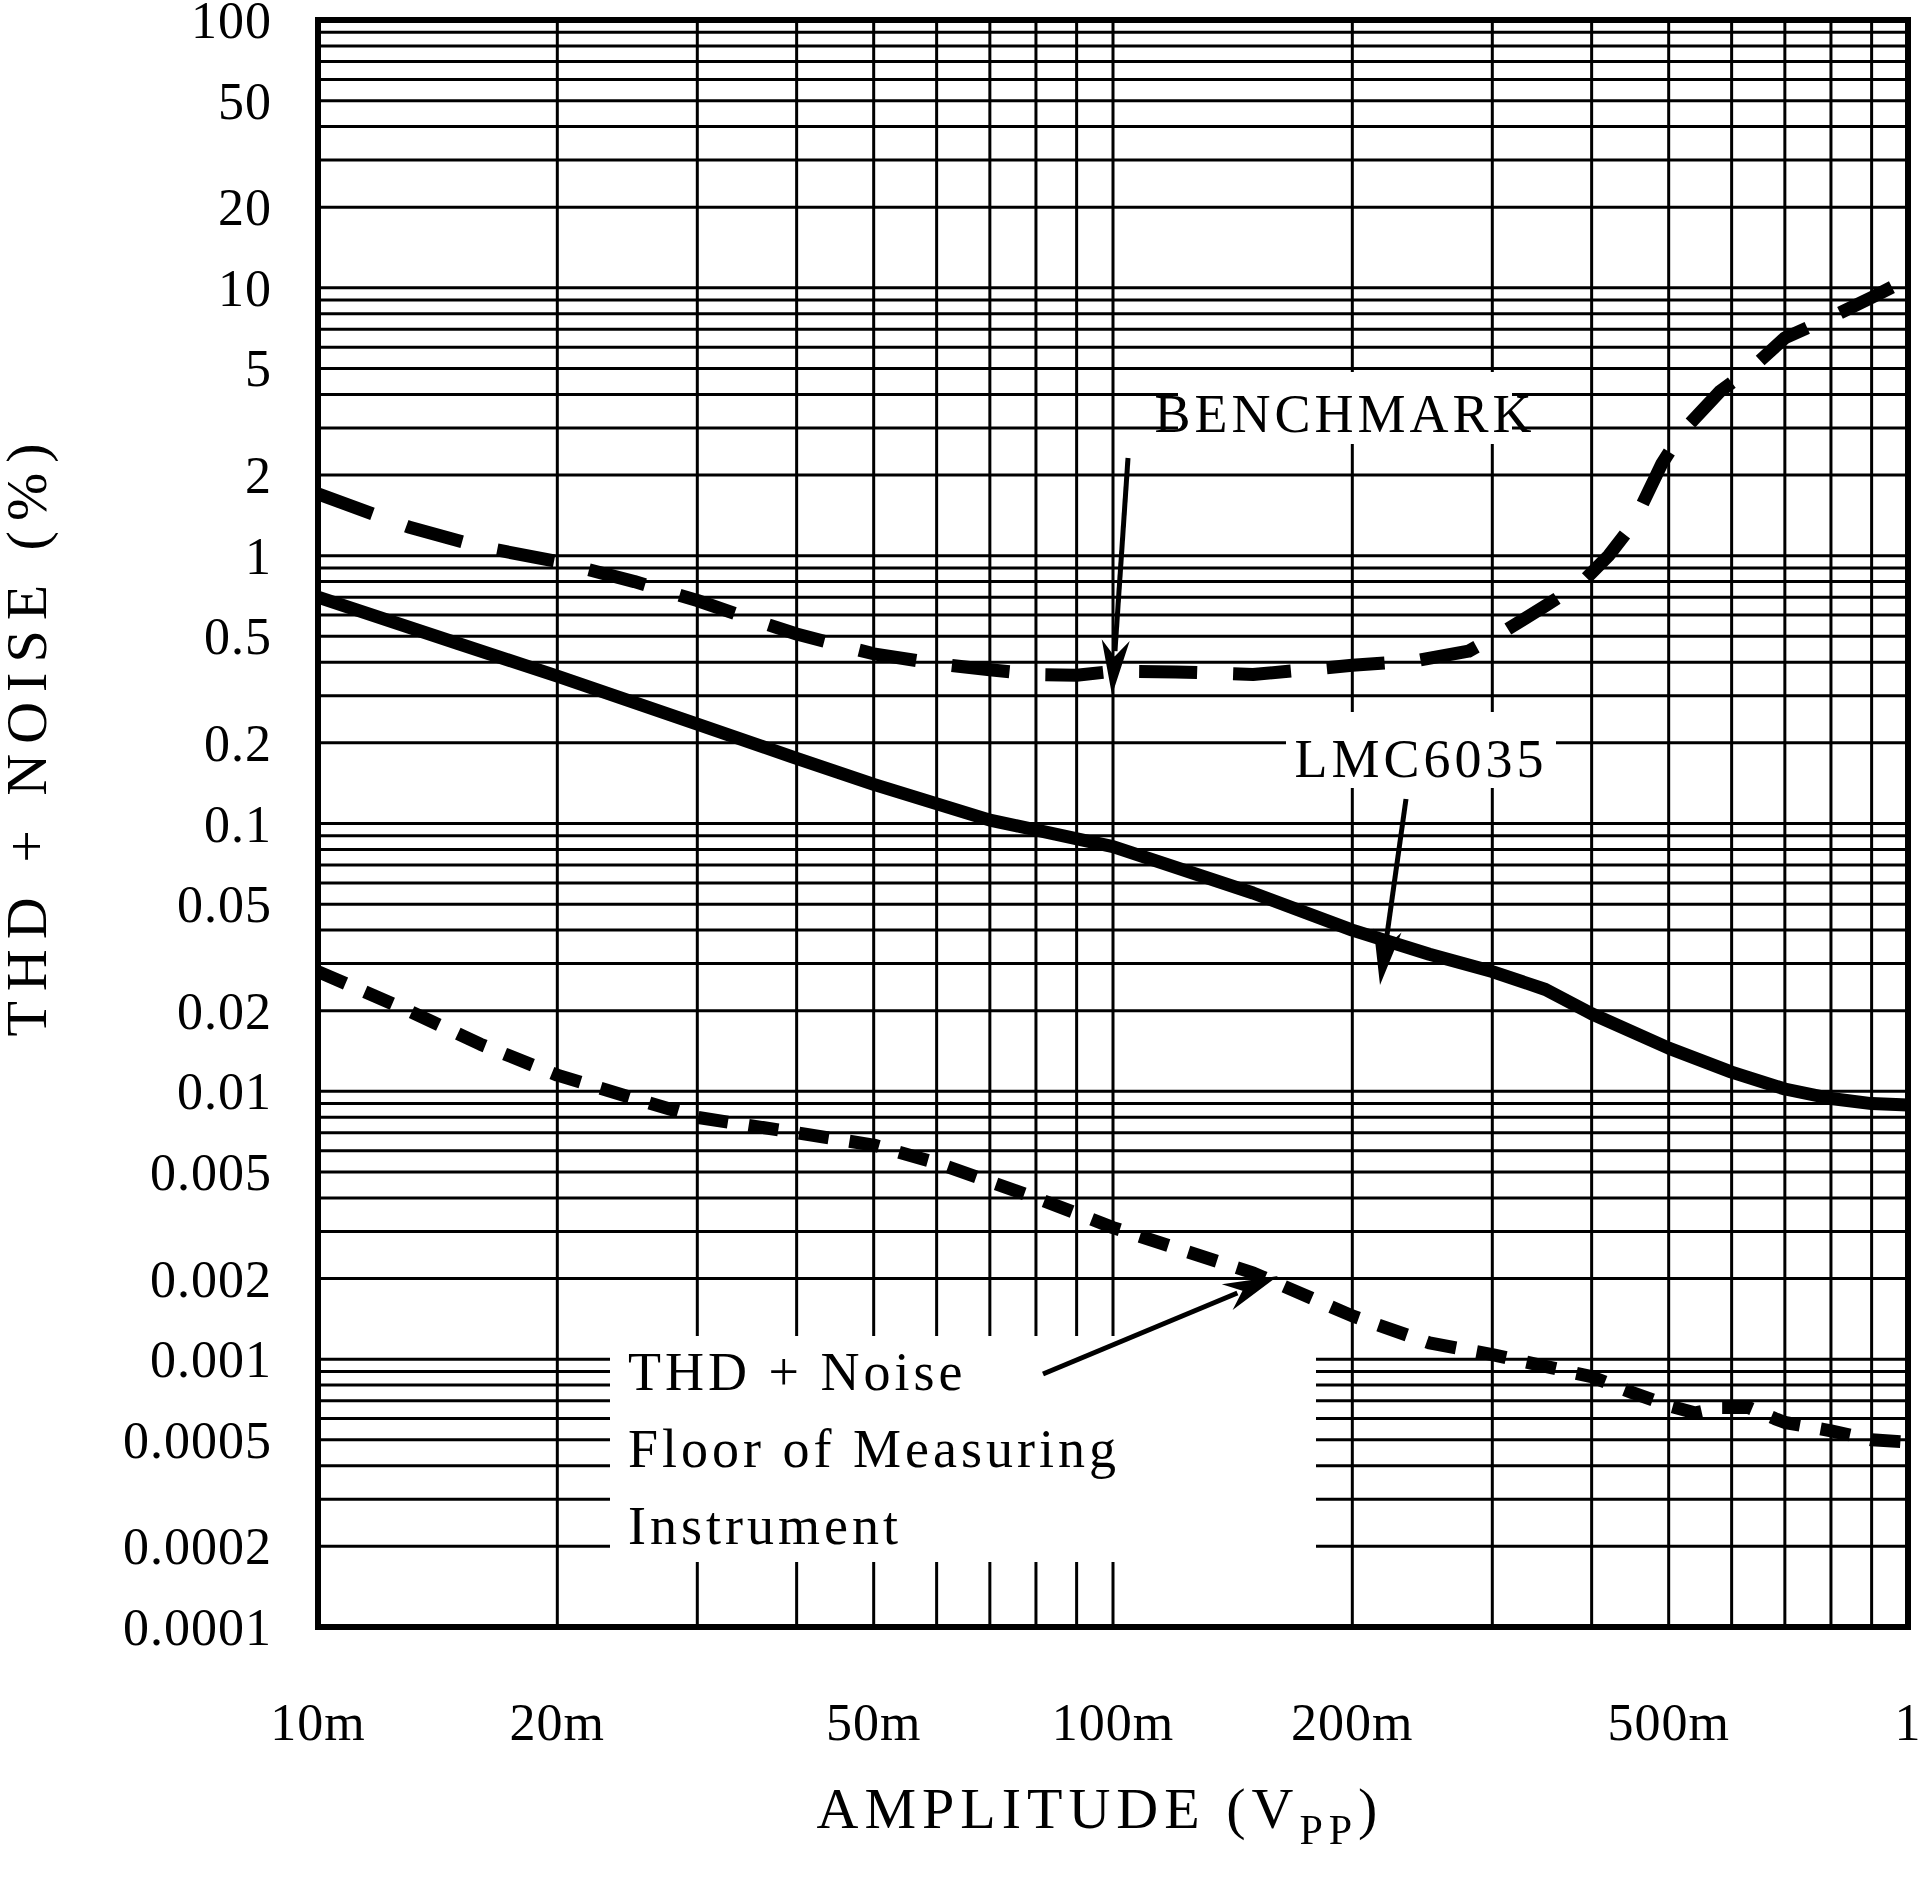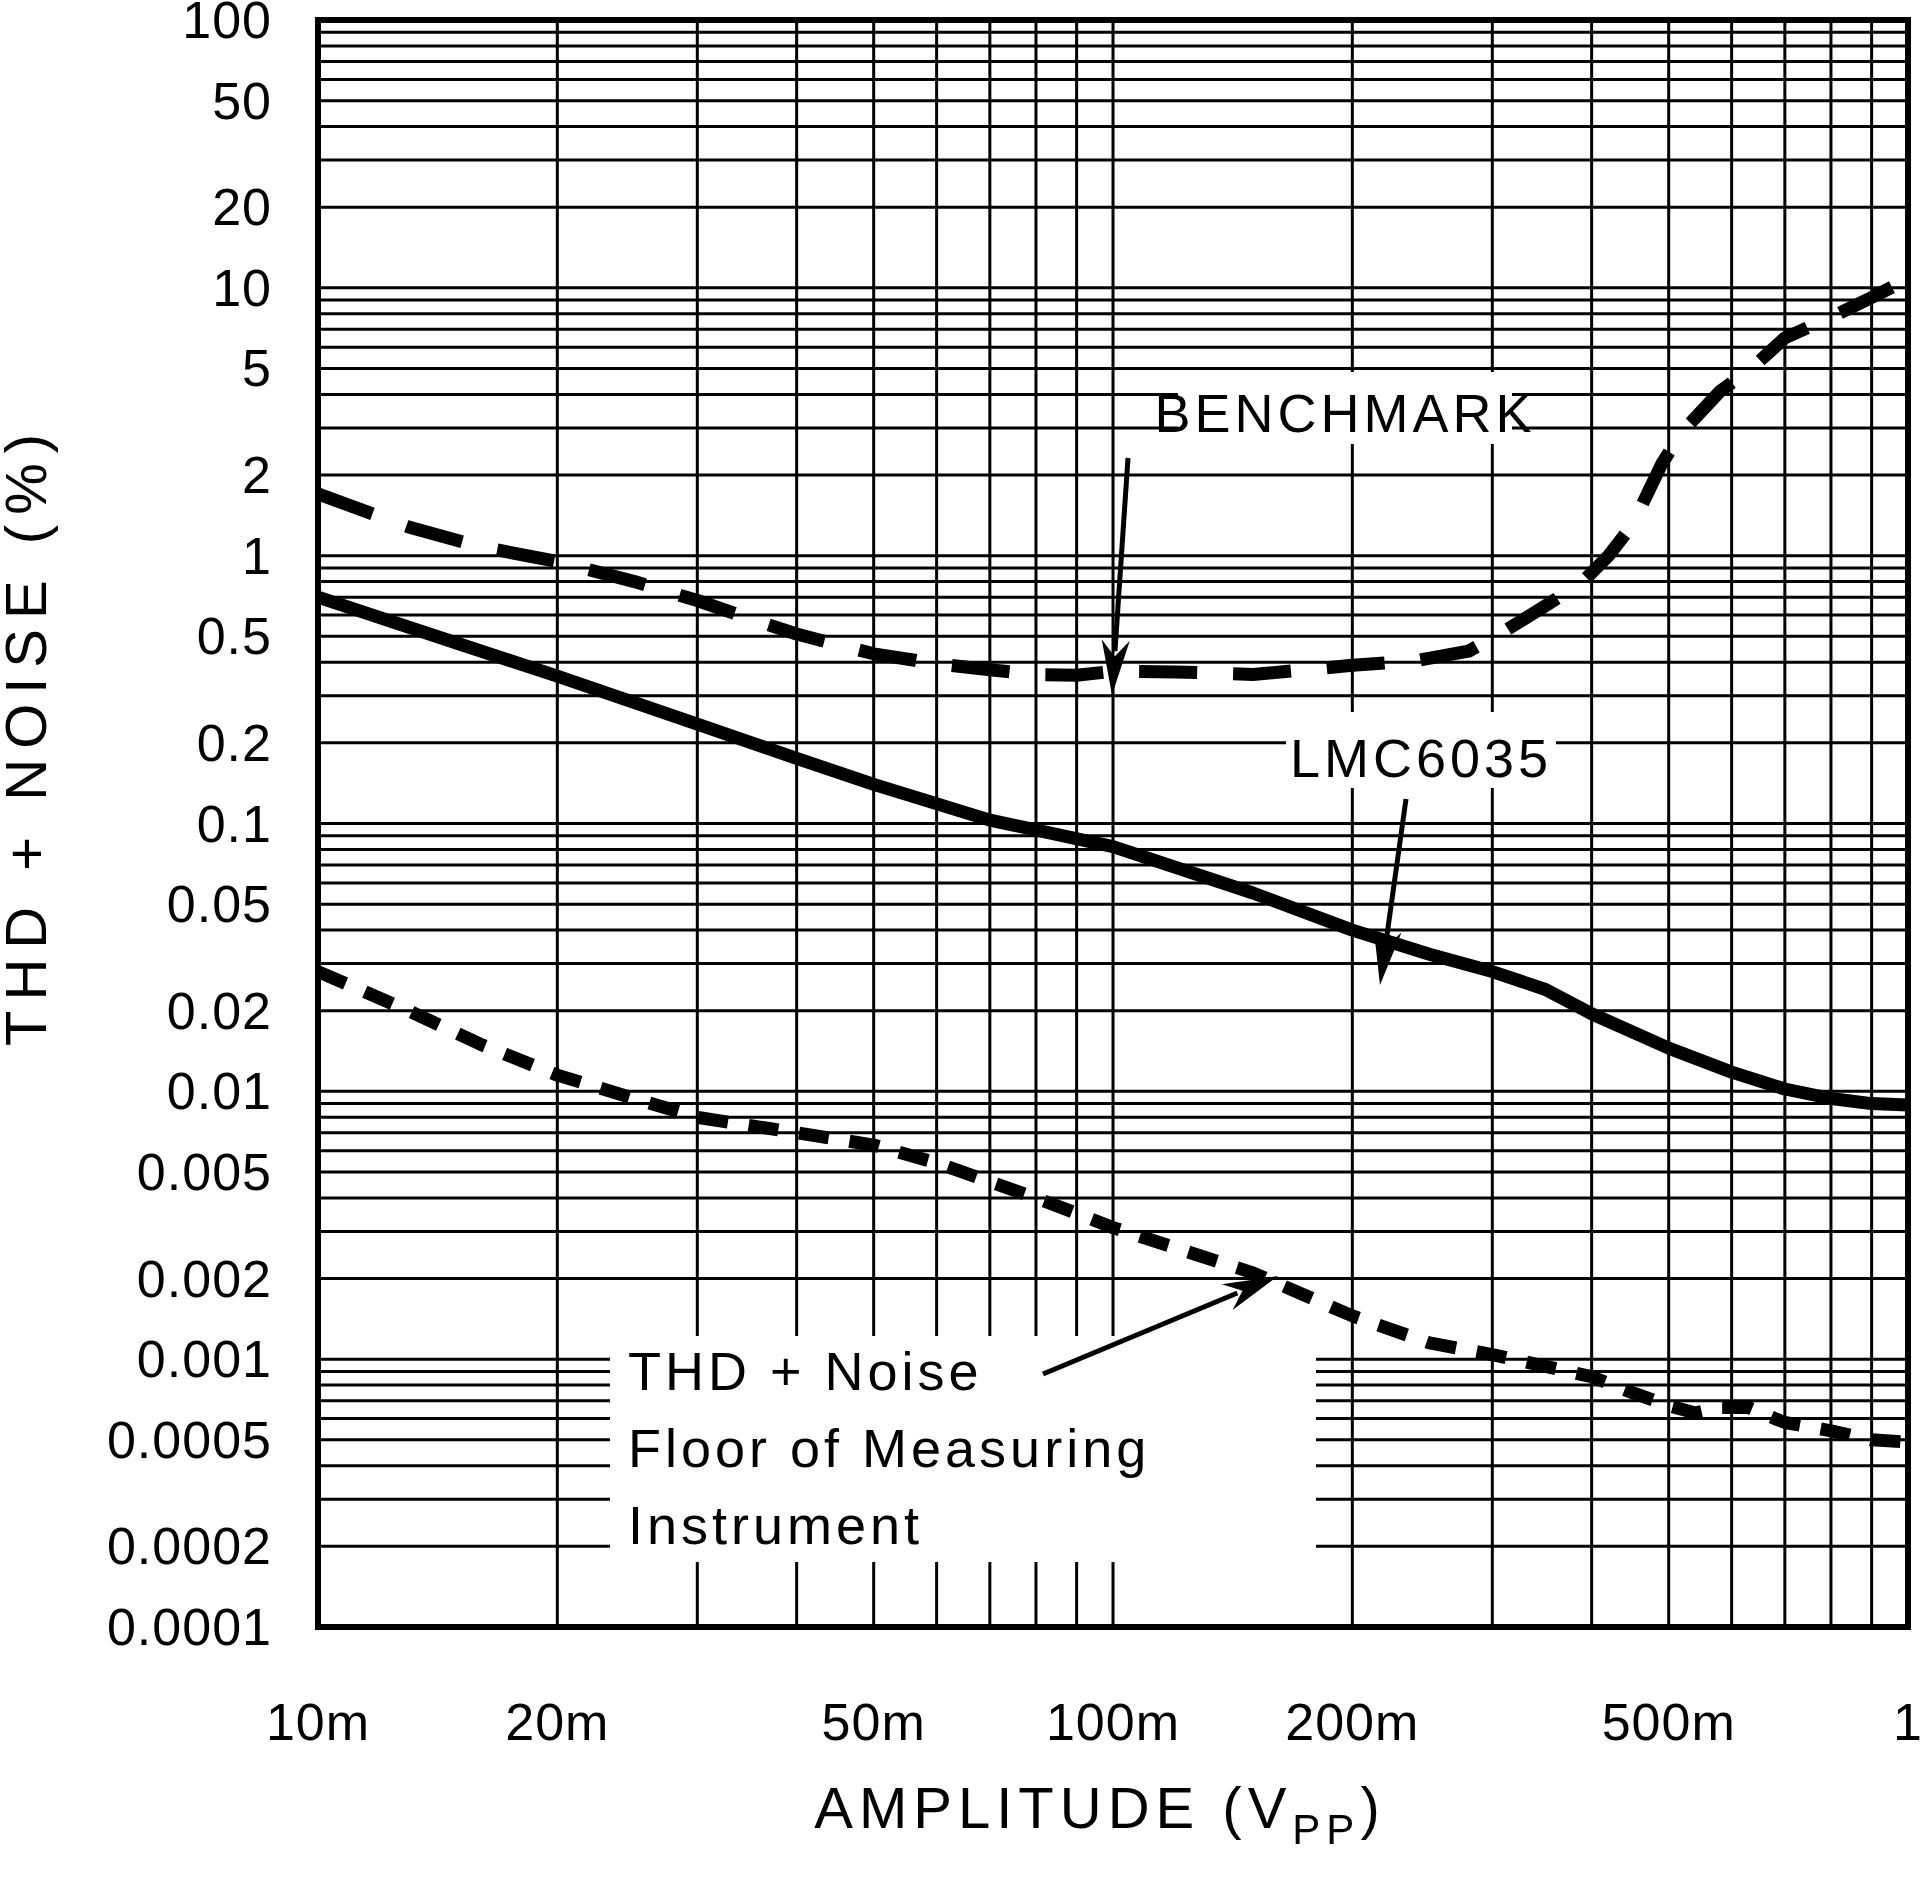--- a/index.html
+++ b/index.html
@@ -1,20 +1,20 @@
 <!DOCTYPE html>
 <html><head>
 <meta charset="utf-8">
 <style>
   html,body{margin:0;padding:0;background:#ffffff;}
   #canvas{
     position:relative;
     width:1921px;height:1896px;
     background:#ffffff;
-    font-family:Liberation Sans, sans-serif;
+    font-family:Liberation Serif, serif;
     overflow:hidden;
   }
   svg text{fill:#000;}
 </style>
 </head>
 <body>
 
 <div id="canvas">
   <svg id="chart" width="1921" height="1896" viewBox="0 0 1921 1896" xmlns="http://www.w3.org/2000/svg">
     <g id="g-grid">

